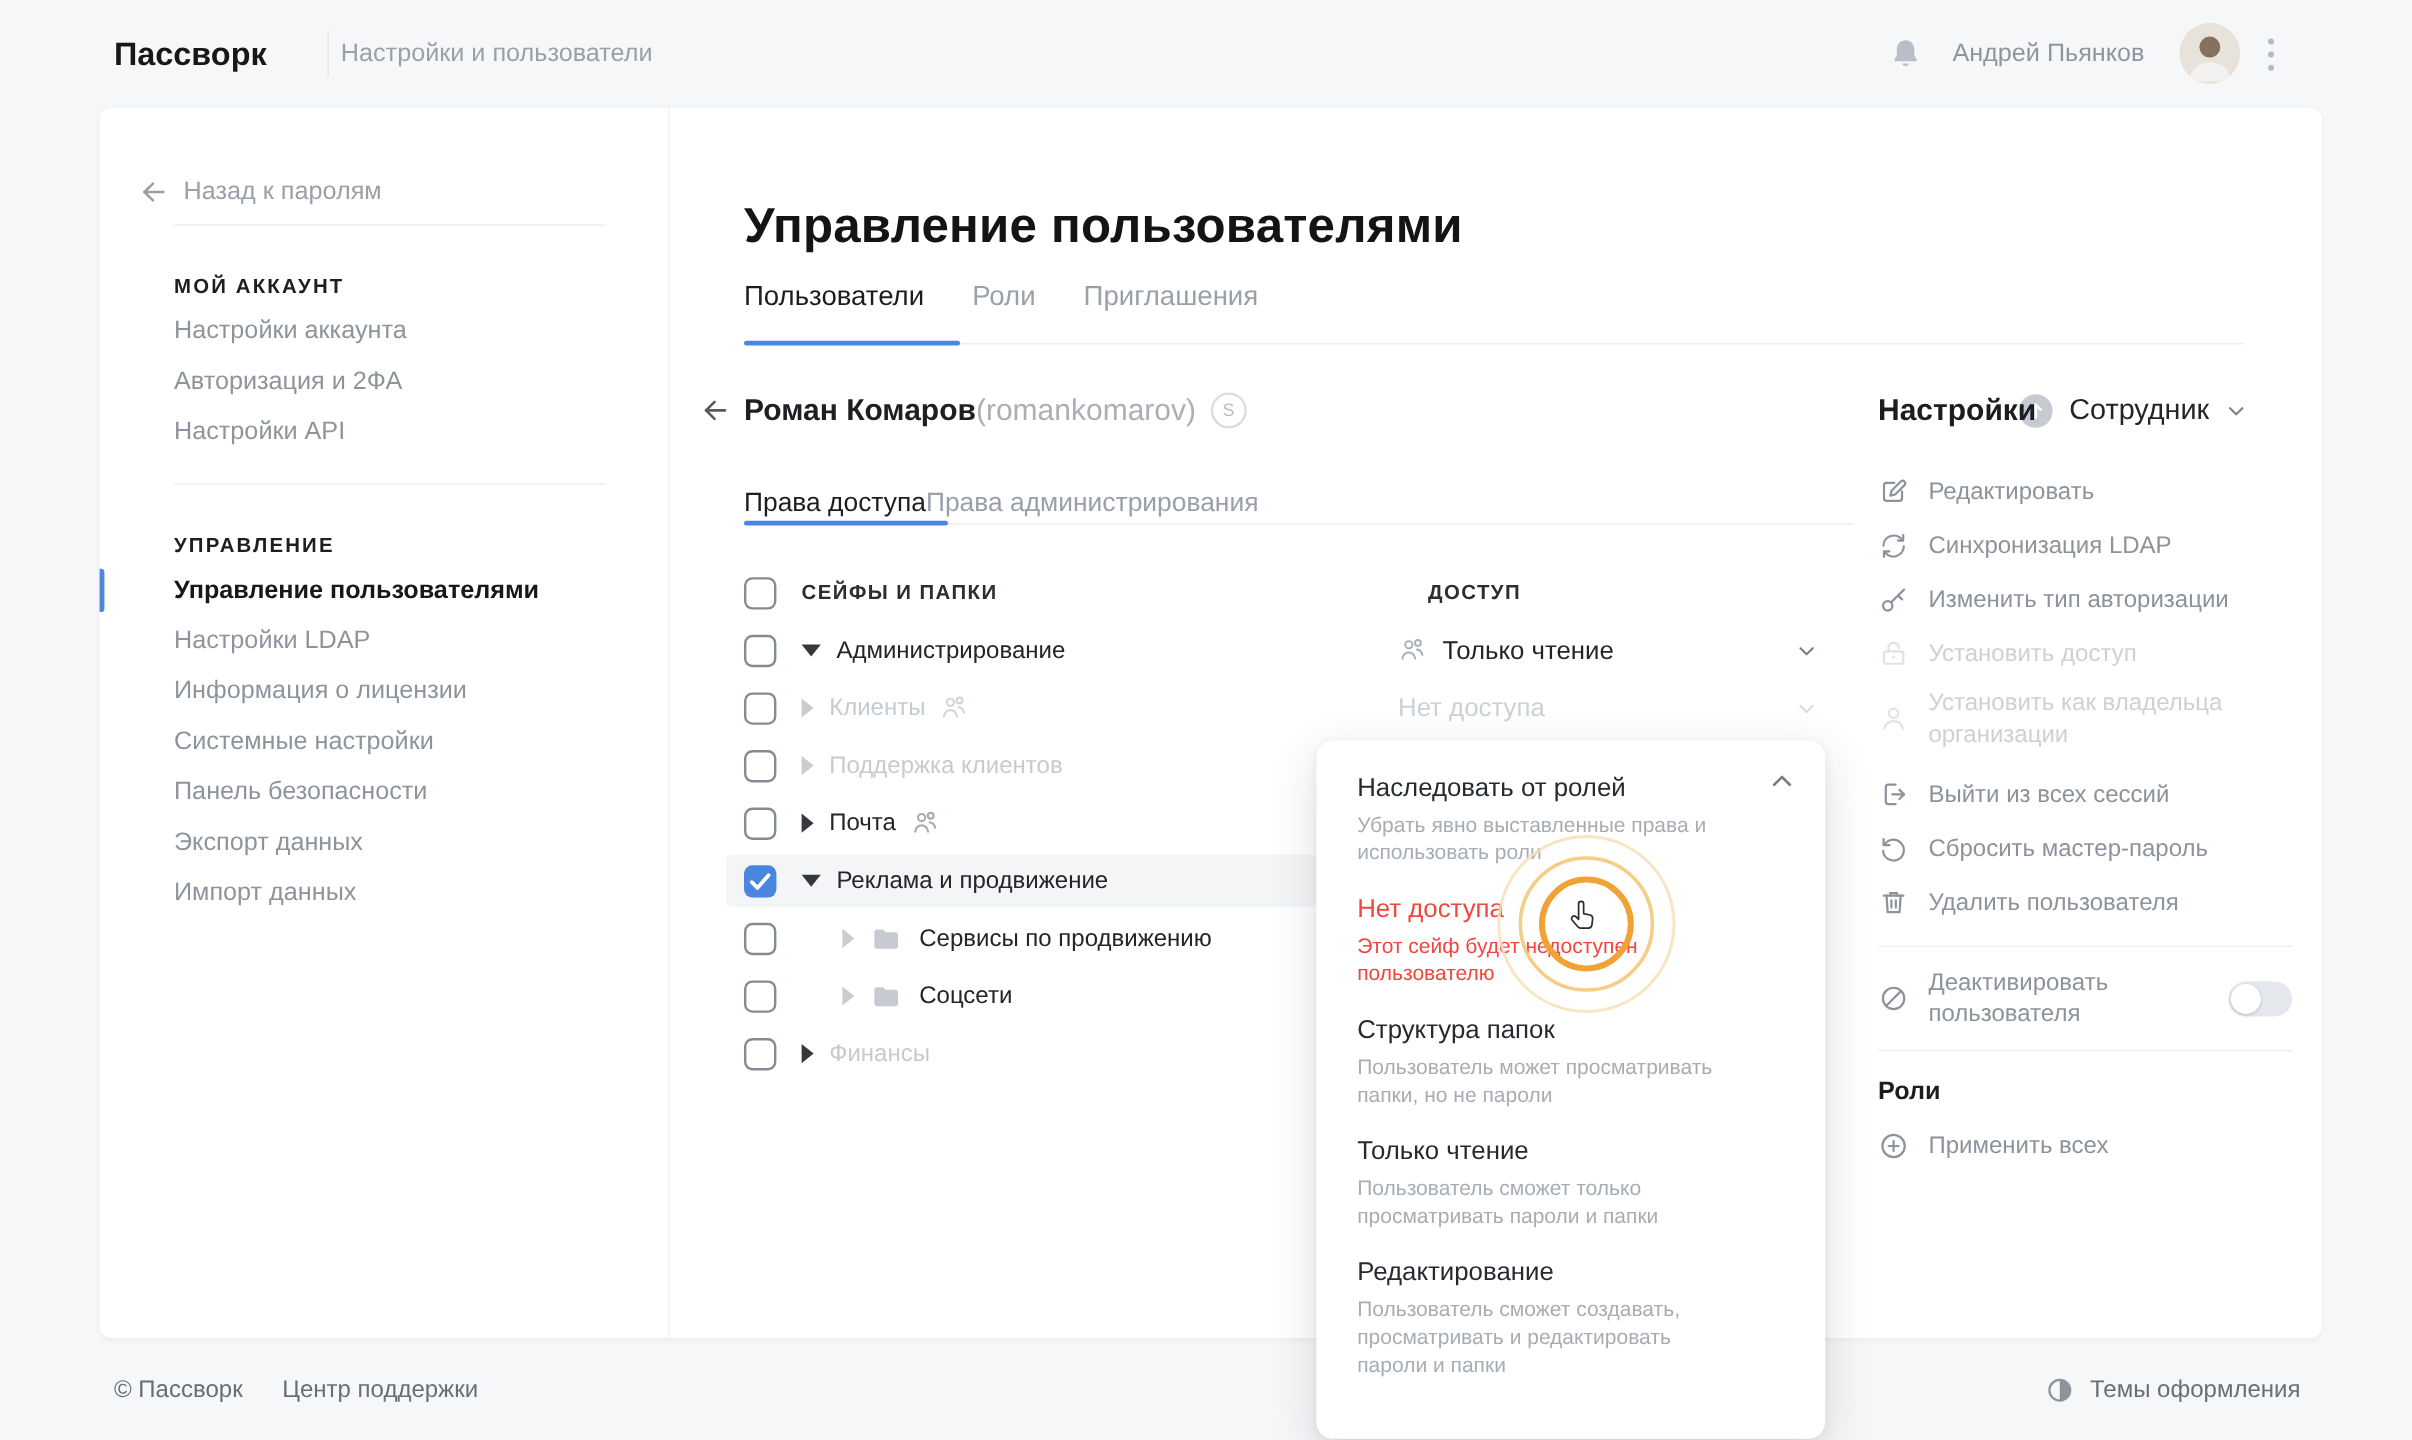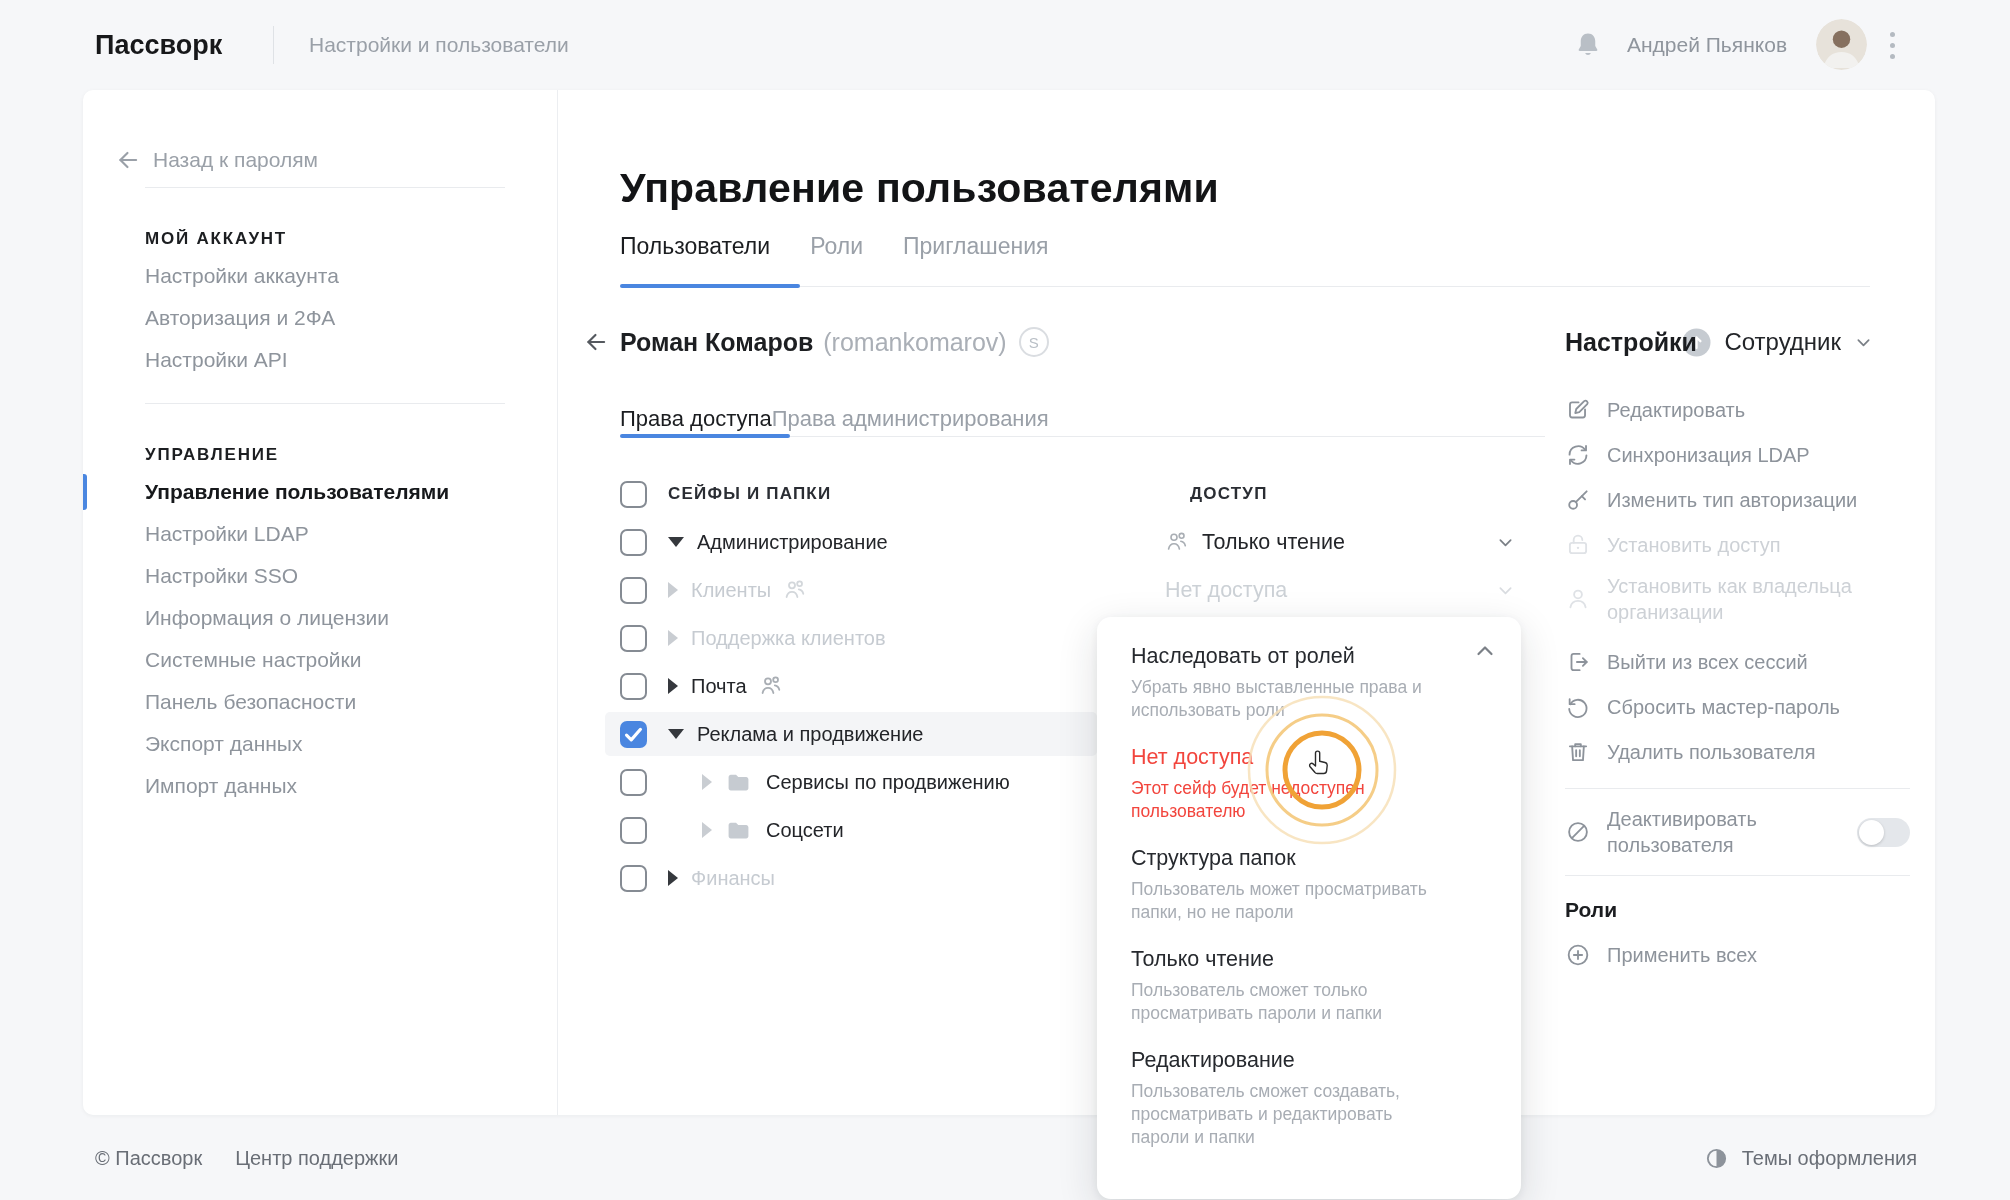--- a/index.html
+++ b/index.html
@@ -6,21 +6,21 @@
   body{
     width:2010px;height:1200px;position:relative;overflow:hidden;
     background:#f6f7f9;font-family:"Liberation Sans",sans-serif;
     -webkit-font-smoothing:antialiased;
   }
   svg{display:block;}
   
   .topbar{position:absolute;left:0;top:0;width:100%;height:90px;}
   .logo{position:absolute;left:95px;top:0;line-height:90px;font-size:27px;font-weight:700;color:#17181a;text-align:right;}
   .topbar-div{position:absolute;left:273px;top:26px;width:1px;height:38px;background:#dfe2e6;}
-  .breadcrumb{position:absolute;left:309px;top:0;line-height:90px;font-size:21px;color:#9aa0a8;}
+  .breadcrumb{position:absolute;left:284px;top:0;line-height:90px;font-size:21px;color:#9aa0a8;}
   .bell{position:absolute;left:1573px;top:29px;width:30px;height:32px;color:#b9bfc6;}
   .user-name{position:absolute;left:1627px;top:0;line-height:90px;font-size:21px;color:#8f959d;cursor:pointer;}
   .avatar{position:absolute;left:1816px;top:19px;width:51px;height:51px;border-radius:50%;overflow:hidden;}
   .dots{position:absolute;left:1890px;top:32px;display:flex;flex-direction:column;gap:6px;cursor:pointer;}
   .dots i{width:5px;height:5px;border-radius:50%;background:#b4bac1;}
   
   .card{position:absolute;left:83px;top:90px;width:1852px;height:1025px;background:#fff;border-radius:10px;
         box-shadow:0 1px 4px rgba(25,30,40,.05);}
   .vdivider{position:absolute;left:474px;top:0;width:1px;height:1025px;background:#eceef1;}
   
@@ -35,21 +35,21 @@
   
   .page-title{position:absolute;left:537px;top:48px;font-size:41px;font-weight:700;color:#131416;letter-spacing:.2px;}
   .tabs{position:absolute;left:537px;top:143px;display:flex;gap:40px;font-size:23px;}
   .tab{color:#9aa0a8;cursor:pointer;}
   .tab.active{color:#1b1d20;}
   .tabs-line{position:absolute;left:537px;top:196px;width:1250px;height:1px;background:#e9ebee;}
   .tabs-underline{position:absolute;left:537px;top:194px;width:180px;height:4px;background:#4a86e0;border-radius:2px;}
   .userrow{position:absolute;left:500px;top:230px;width:1290px;height:44px;display:flex;align-items:center;}
   .userrow .backarrow{width:26px;height:26px;color:#55595f;margin-right:11px;cursor:pointer;}
   .user-fullname{font-size:25px;font-weight:700;color:#1d1f22;}
-  .user-login{font-size:25px;color:#aaafb6;margin-left:10px;}
+  .user-login{font-size:25px;color:#aaafb6;}
   .sbadge{margin-left:12px;width:30px;height:30px;border:2px solid #dadde1;border-radius:50%;box-sizing:border-box;
           display:flex;align-items:center;justify-content:center;font-size:15px;color:#b9bfc6;}
   .role-select{margin-left:auto;display:flex;align-items:center;gap:13px;cursor:pointer;}
   .role-badge{width:29px;height:29px;}
   .role-label{font-size:24px;color:#232529;}
   .chev{width:19px;height:19px;color:#7b8087;}
   .subtabs{position:absolute;left:537px;top:316px;display:flex;font-size:22px;}
   .subtabs-line{position:absolute;left:537px;top:346px;width:925px;height:1px;background:#e9ebee;}
   .subtabs-underline{position:absolute;left:537px;top:344px;width:170px;height:4px;background:#4a86e0;border-radius:2px;}
   
@@ -151,21 +151,20 @@
     </div>
     <hr class="nav-div">
     <div class="nav-sec-title">МОЙ АККАУНТ</div>
     <div class="nav-item">Настройки аккаунта</div>
     <div class="nav-item">Авторизация и 2ФА</div>
     <div class="nav-item">Настройки API</div>
     <hr class="nav-div" style="margin-top:22px;">
     <div class="nav-sec-title">УПРАВЛЕНИЕ</div>
     <div class="nav-item active">Управление пользователями</div>
     <div class="nav-item">Настройки LDAP</div>
-    <div class="nav-item">Настройки SSO</div>
     <div class="nav-item">Информация о лицензии</div>
     <div class="nav-item">Системные настройки</div>
     <div class="nav-item">Панель безопасности</div>
     <div class="nav-item">Экспорт данных</div>
     <div class="nav-item">Импорт данных</div>
   </nav>
 
   <h1 class="page-title">Управление пользователями</h1>
   <div class="tabs">
     <div class="tab active">Пользователи</div>

